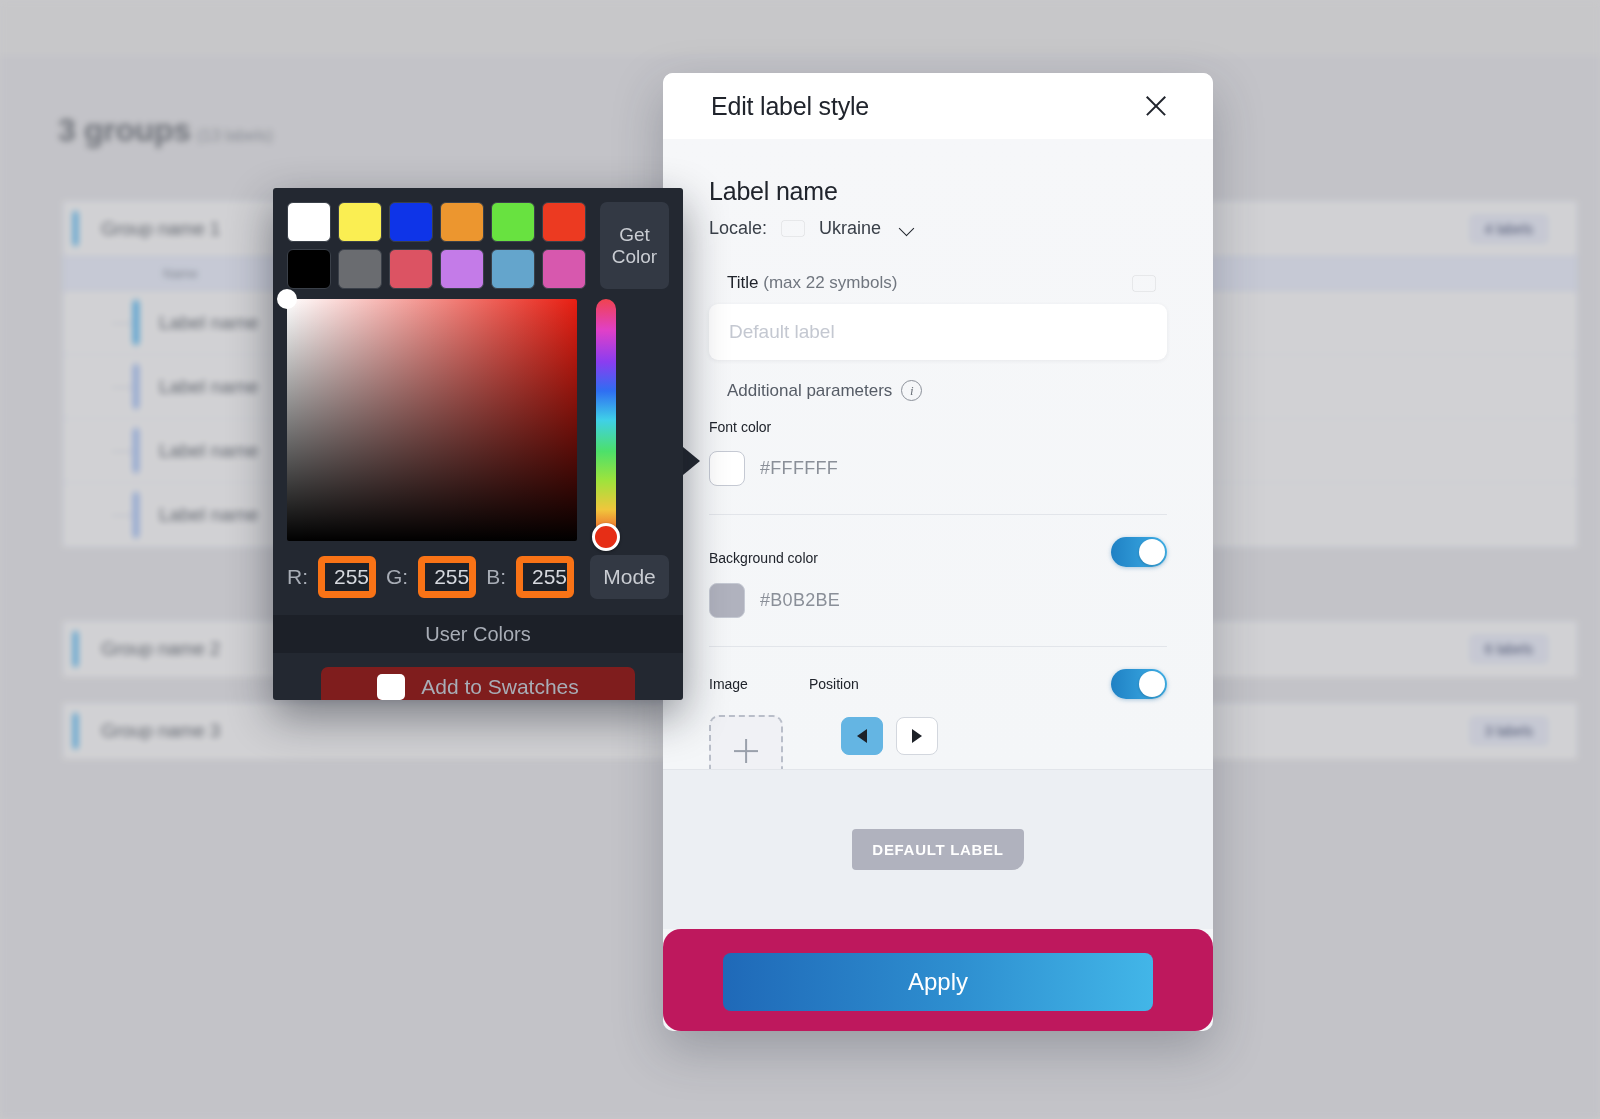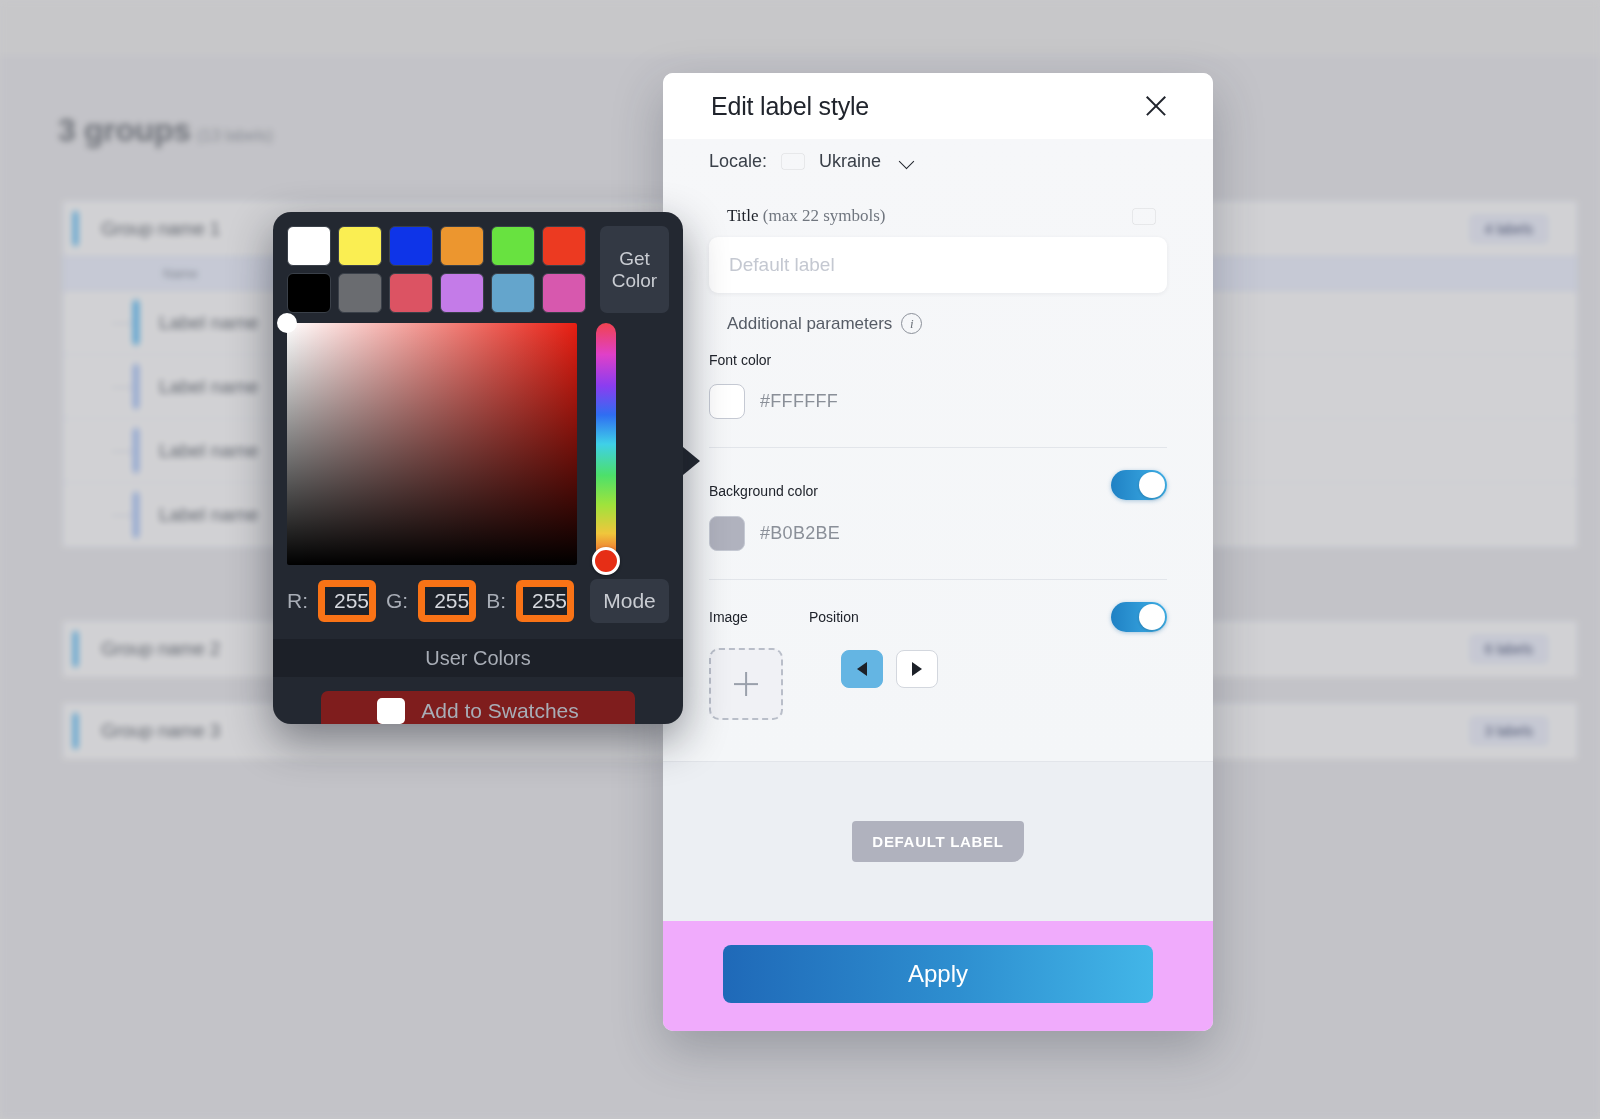--- a/index.html
+++ b/index.html
@@ -123,21 +123,21 @@
   .locale-name { font-size: 18px; color: #3a4049; }
   .chev { width: 14px; height: 14px; position: relative; margin-left: 4px; }
   .chev::after {
     content: ""; position: absolute; left: 1px; top: 1px; width: 10px; height: 10px;
     border-right: 1.8px solid #20242c; border-bottom: 1.8px solid #20242c;
     transform: rotate(45deg);
   }
 
   .title-row {
     display: flex; align-items: center; justify-content: space-between;
-    margin-top: 34px; padding: 0 12px 0 18px; font-family: Liberation Serif, serif;
+    margin-top: 34px; padding: 0 12px 0 18px;
   }
   .title-lbl { font-size: 17px; color: #20242c; }
   .title-lbl .dim { color: #70767f; font-weight: 400; }
 
   .txt-input {
     margin-top: 11px; height: 56px; background: #fff; border-radius: 9px;
     border: none; width: 100%;
     box-shadow: 0 1px 4px rgba(40,45,60,0.07);
     padding: 0 20px; font-size: 19px; color: #2b3038;
     font-family: "Liberation Sans", sans-serif;
@@ -201,32 +201,32 @@
     display: flex; align-items: center; justify-content: center;
     flex: 0 0 auto;
   }
   .preview-chip {
     background: #b0b2be; color: #ffffff;
     font-size: 15px; font-weight: 700; letter-spacing: 0.7px;
     padding: 12px 20px; border-radius: 4px 4px 12px 4px;
   }
 
   .dlg-footer {
-    flex: 0 0 auto; background: #f0abfc; padding: 24px 60px 28px;
+    flex: 0 0 auto; background: #be185d; padding: 24px 60px 20px; border-radius: 18px;
   }
   .apply-btn {
     width: 100%; height: 58px; border: none; border-radius: 8px; cursor: pointer;
     background: linear-gradient(90deg,#1f69b8 0%, #2e8fd0 55%, #42b6e8 100%);
     color: #fff; font-size: 24px; font-family: "Liberation Sans", sans-serif;
   }
 
   
   #picker {
-    position: absolute; left: 273px; top: 212px; width: 410px; height: 512px;
-    background: #232831; border-radius: 18px;
+    position: absolute; left: 273px; top: 188px; width: 410px; height: 512px;
+    background: #232831; border-radius: 3px;
     box-shadow: 0 16px 44px rgba(15,20,30,0.45);
     overflow: hidden;
   }
   .pk-top { padding: 14px 14px 10px; display: flex; gap: 14px; }
   .sw-grid { display: grid; grid-template-columns: repeat(6, 44px); grid-auto-rows: 40px; gap: 7px; }
   .pk-sw { border-radius: 6px; border: 1px solid #3a4049; cursor: pointer; }
   .get-color {
     width: 90px; border-radius: 7px; background: #333944; cursor: pointer;
     display: flex; align-items: center; justify-content: center; text-align: center;
     color: #c9ccd2; font-size: 19px; line-height: 1.15;
@@ -356,20 +356,21 @@
 
 <div id="dialog">
 
   <div class="dlg-header">
     <div class="dlg-title">Edit label style</div>
     <div class="dlg-close"></div>
   </div>
 
   <div class="dlg-body">
 
+    <div class="sec-title">Label name</div>
 
     <div class="locale-row">
       <span class="locale-lbl">Locale:</span>
       <span class="flag"><span class="f-top"></span><span class="f-bot"></span></span>
       <span class="locale-name">Ukraine</span>
       <span class="chev"></span>
     </div>
 
     <div class="title-row">
       <div class="title-lbl">

